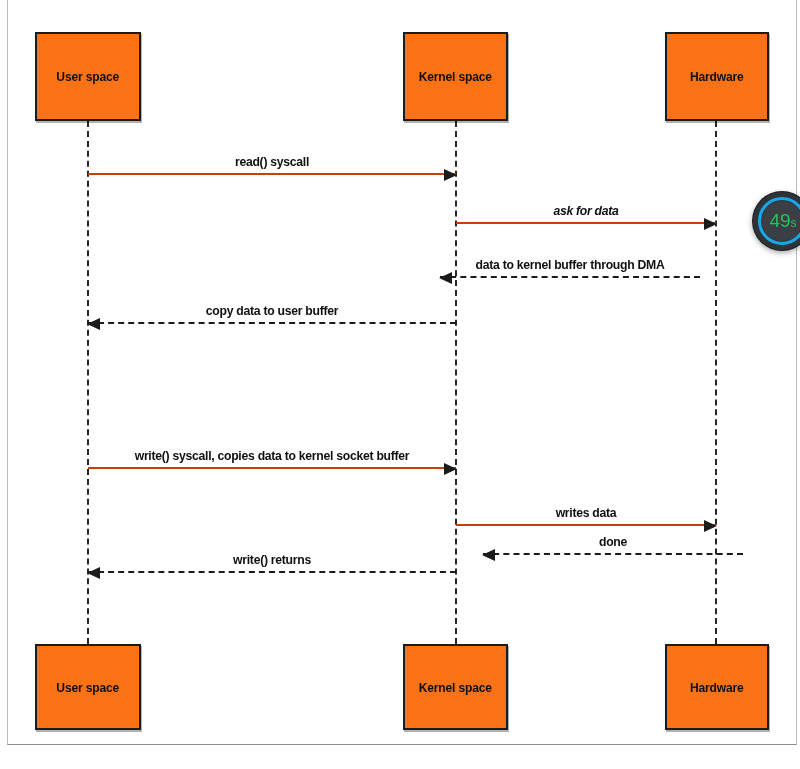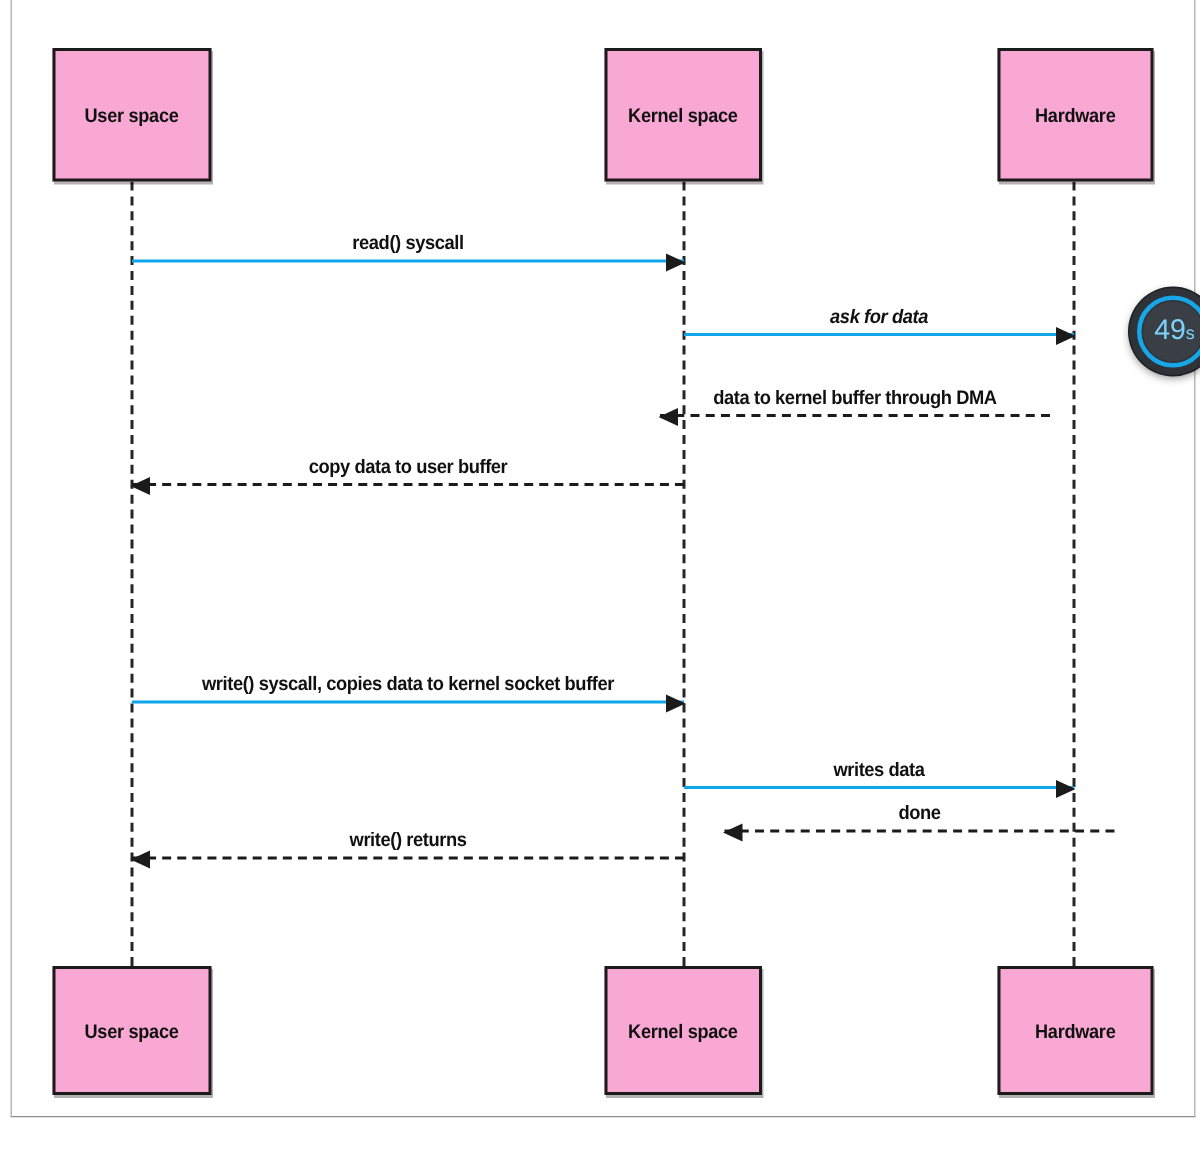--- a/index.html
+++ b/index.html
@@ -42,21 +42,21 @@
     position: absolute;
     left: 0;
     top: 0;
     width: 800px;
     height: 769px;
   }
 
   
   .actor-box {
     position: absolute;
-    background: #f9a8d4;
+    background: #f97316;
     border: 2px solid #1b1b1b;
     box-sizing: border-box;
     display: flex;
     align-items: center;
     justify-content: center;
     box-shadow: 1px 2px 0 rgba(0,0,0,0.30);
   }
   .actor-label {
     font-family: "Liberation Sans", sans-serif;
     font-size: 13px;
@@ -71,21 +71,21 @@
   .lifeline {
     position: absolute;
     width: 0;
     border-left: 2px dashed #262626;
   }
 
   
   .msg {
     position: absolute;
     height: 0;
-    border-top: 2px solid #0ea5e9;
+    border-top: 2px solid #c2410c;
   }
   .msg.dashed {
     border-top: 2px dashed #1b1b1b;
   }
   .arrowhead {
     position: absolute;
     width: 0;
     height: 0;
     top: -6px;
   }
@@ -171,21 +171,21 @@
     height: 40px;
     border-radius: 50%;
     background: #3a3f45;
     box-sizing: border-box;
   }
   #progress-text {
     position: relative;
     z-index: 3;
     font-family: "Liberation Sans", sans-serif;
     font-size: 19px;
-    color: #7dd3fc;
+    color: #22c55e;
     letter-spacing: 0px;
     margin-left: 2px;
   }
   #progress-text .unit {
     font-size: 12px;
   }
 </style>
 </head>
 <body>
 

